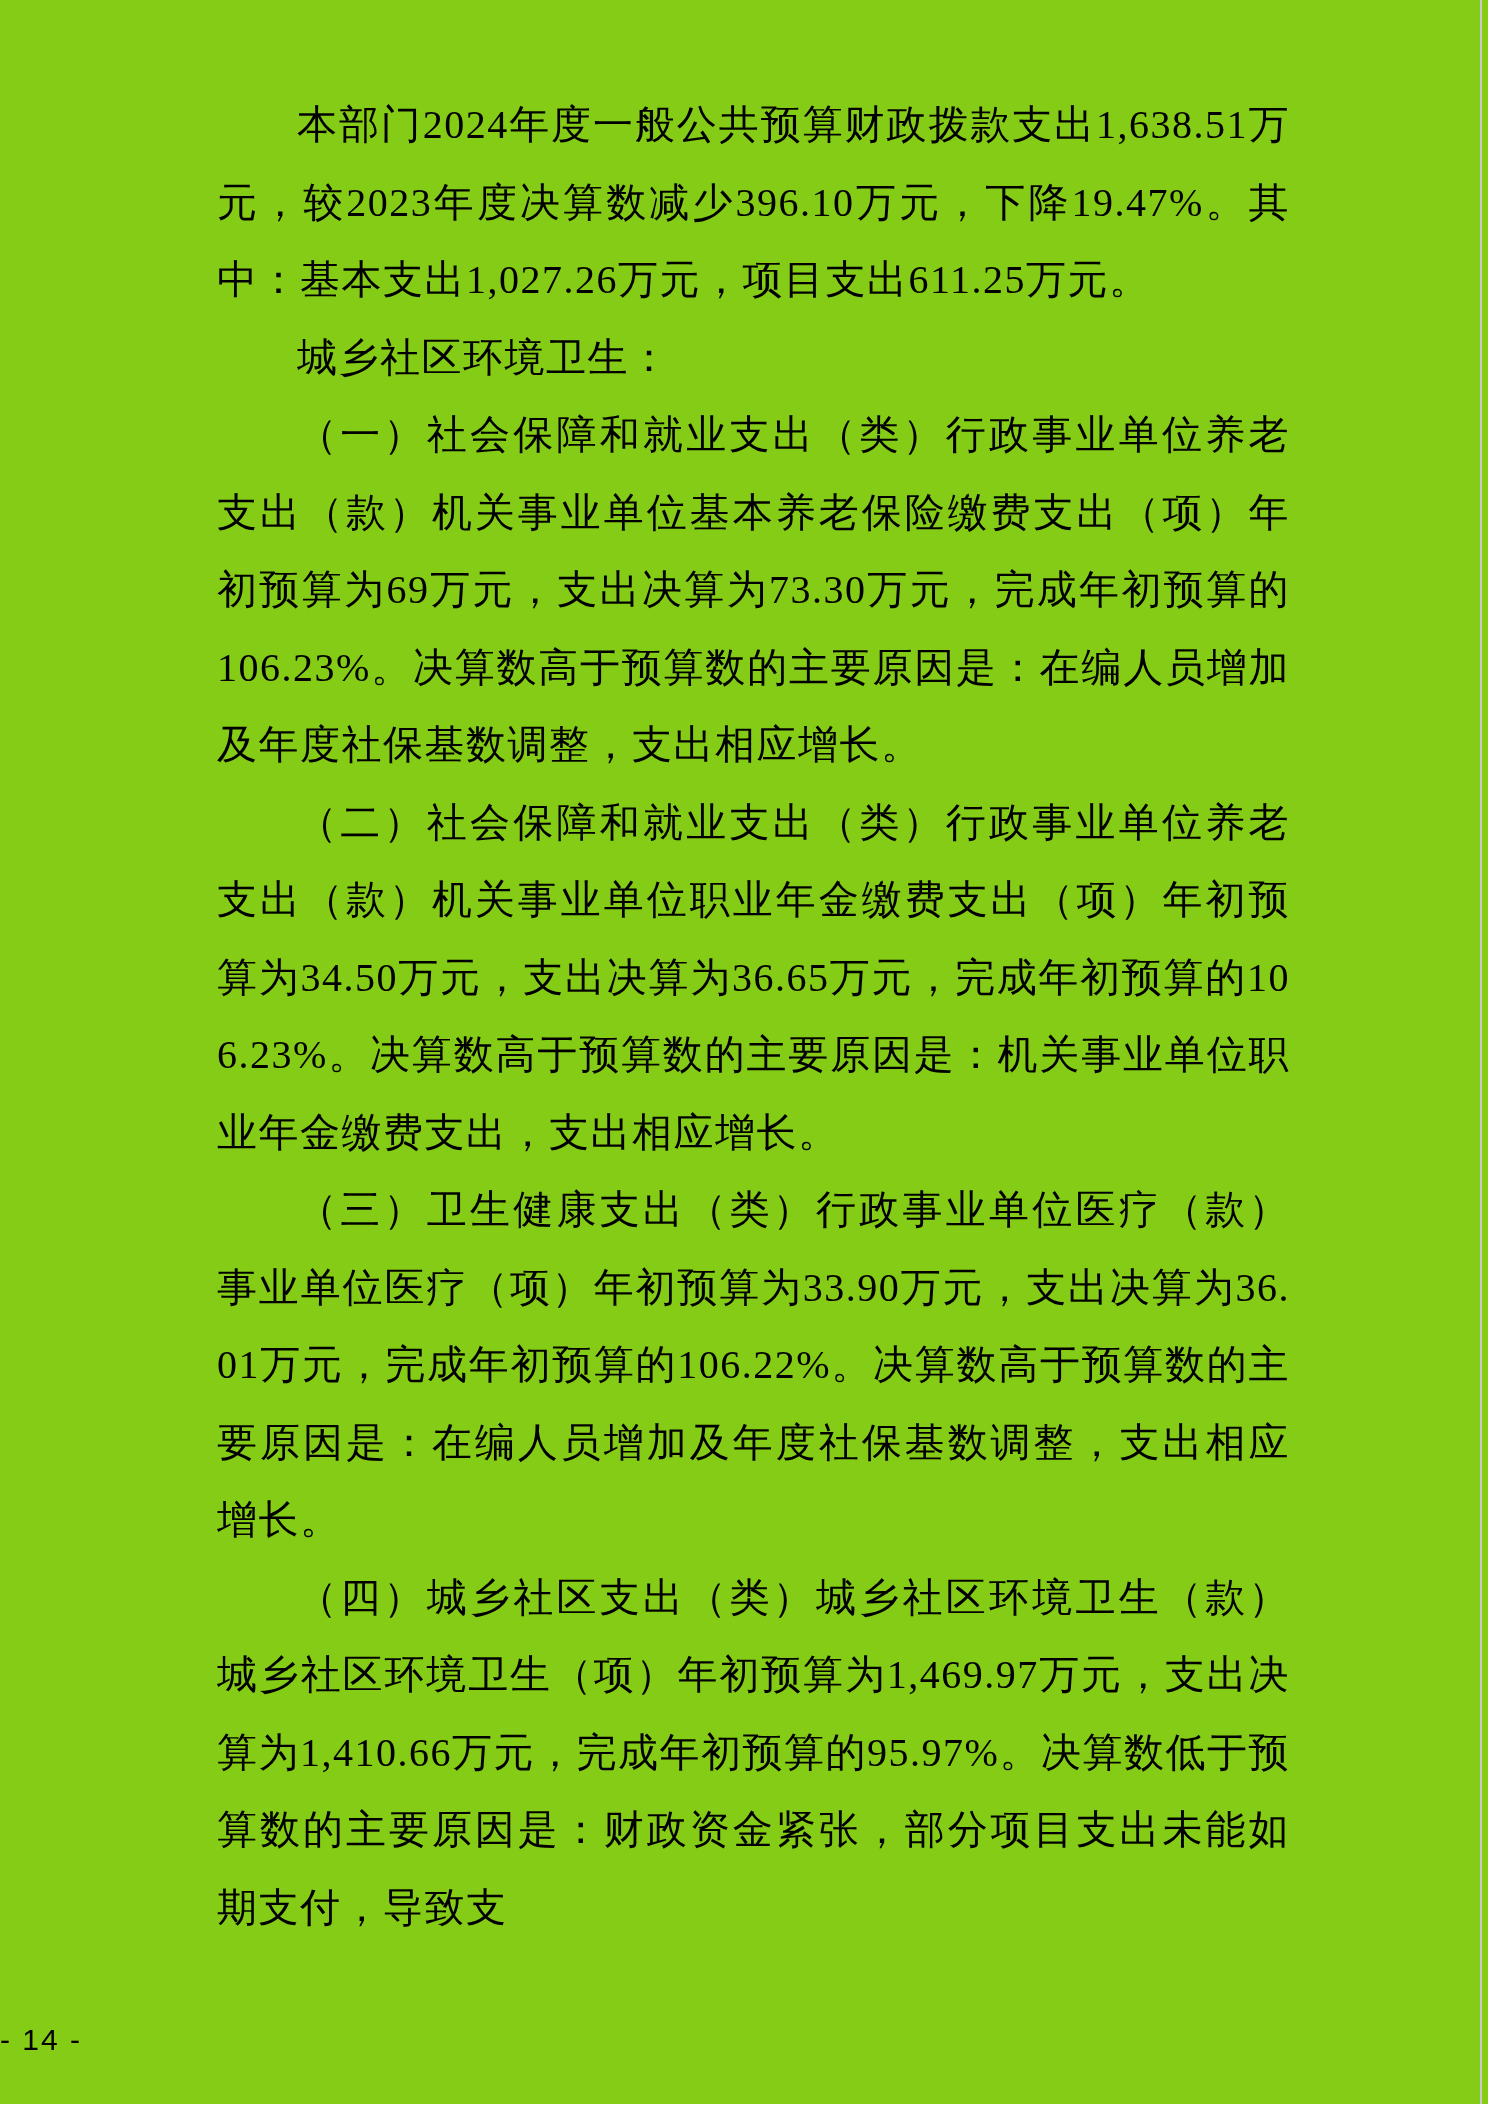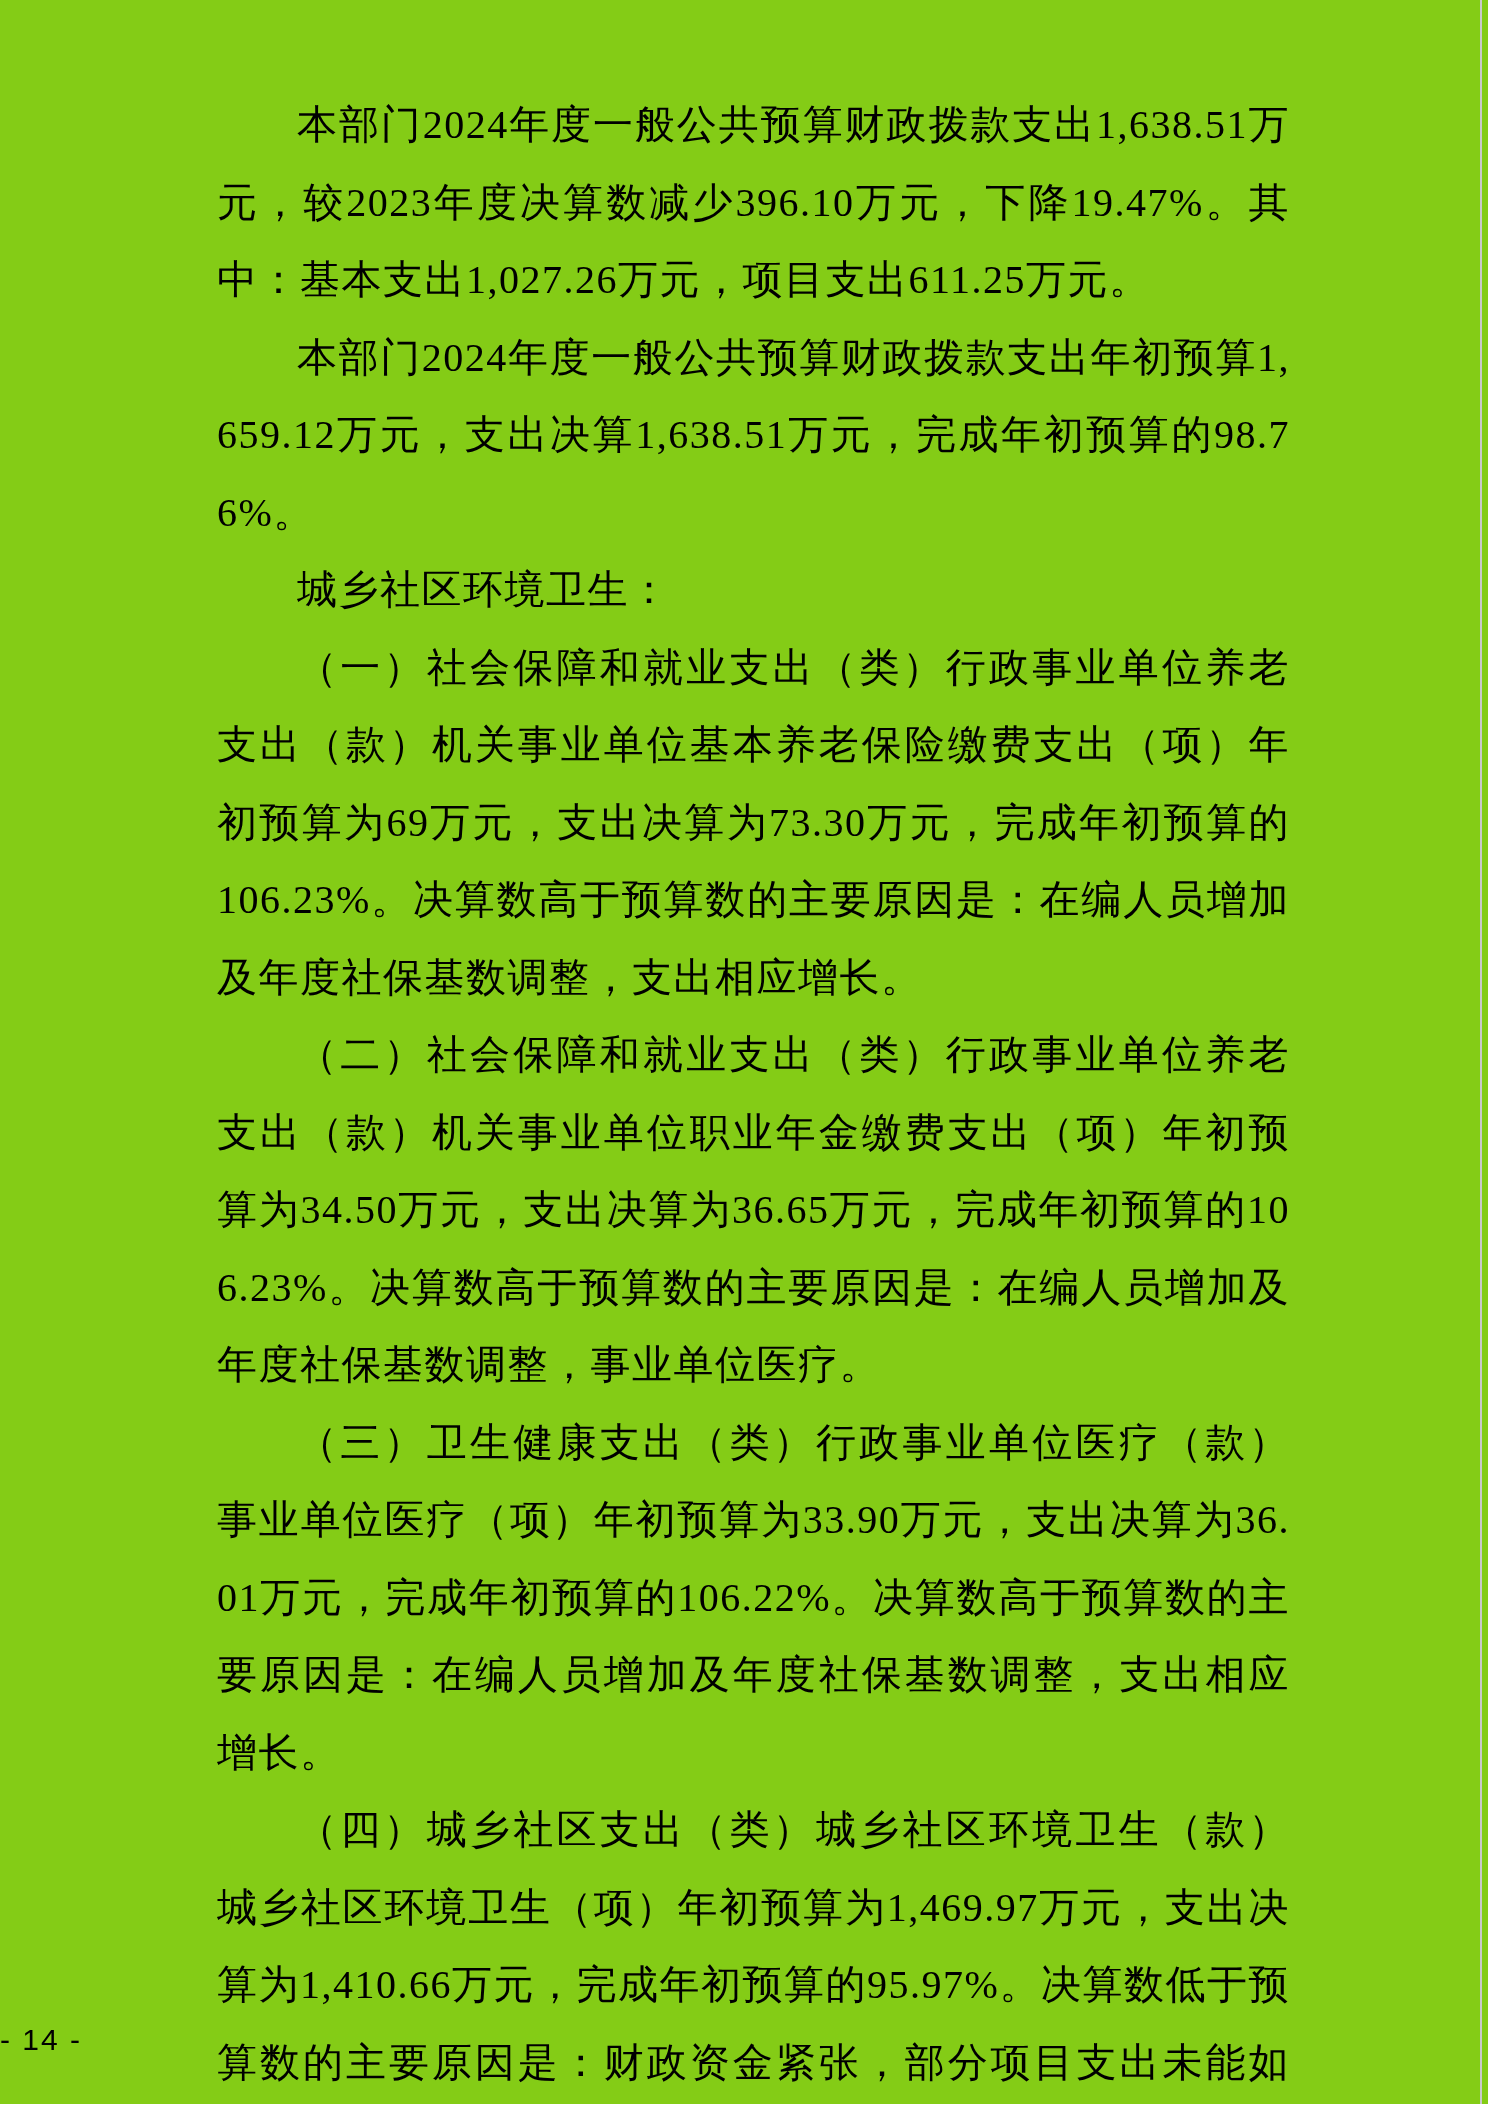--- a/index.html
+++ b/index.html
@@ -55,22 +55,21 @@
   }
 </style>
 </head>
 <body>
 
 <div class="page">
   <div class="scan-edge"></div>
 
   <div class="content">
     <p class="para">本部门2024年度一般公共预算财政拨款支出1,638.51万元，较2023年度决算数减少396.10万元，下降19.47%。其中：基本支出1,027.26万元，项目支出611.25万元。</p>
-    <p class="para">本部门2024年度一般公共预算财政拨款支出年初预算1,659.12万元，支出决算1,638.51万元，完成年初预算的98.76%。</p>
     <p class="para">城乡社区环境卫生：</p>
     <p class="para">（一）社会保障和就业支出（类）行政事业单位养老支出（款）机关事业单位基本养老保险缴费支出（项）年初预算为69万元，支出决算为73.30万元，完成年初预算的106.23%。决算数高于预算数的主要原因是：在编人员增加及年度社保基数调整，支出相应增长。</p>
-    <p class="para">（二）社会保障和就业支出（类）行政事业单位养老支出（款）机关事业单位职业年金缴费支出（项）年初预算为34.50万元，支出决算为36.65万元，完成年初预算的106.23%。决算数高于预算数的主要原因是：在编人员增加及年度社保基数调整，事业单位医疗。</p>
+    <p class="para">（二）社会保障和就业支出（类）行政事业单位养老支出（款）机关事业单位职业年金缴费支出（项）年初预算为34.50万元，支出决算为36.65万元，完成年初预算的106.23%。决算数高于预算数的主要原因是：机关事业单位职业年金缴费支出，支出相应增长。</p>
     <p class="para">（三）卫生健康支出（类）行政事业单位医疗（款）事业单位医疗（项）年初预算为33.90万元，支出决算为36.01万元，完成年初预算的106.22%。决算数高于预算数的主要原因是：在编人员增加及年度社保基数调整，支出相应增长。</p>
     <p class="para">（四）城乡社区支出（类）城乡社区环境卫生（款）城乡社区环境卫生（项）年初预算为1,469.97万元，支出决算为1,410.66万元，完成年初预算的95.97%。决算数低于预算数的主要原因是：财政资金紧张，部分项目支出未能如期支付，导致支</p>
   </div>
 
   <div class="footer">- 14 -</div>
 </div>
 
 </body></html>

